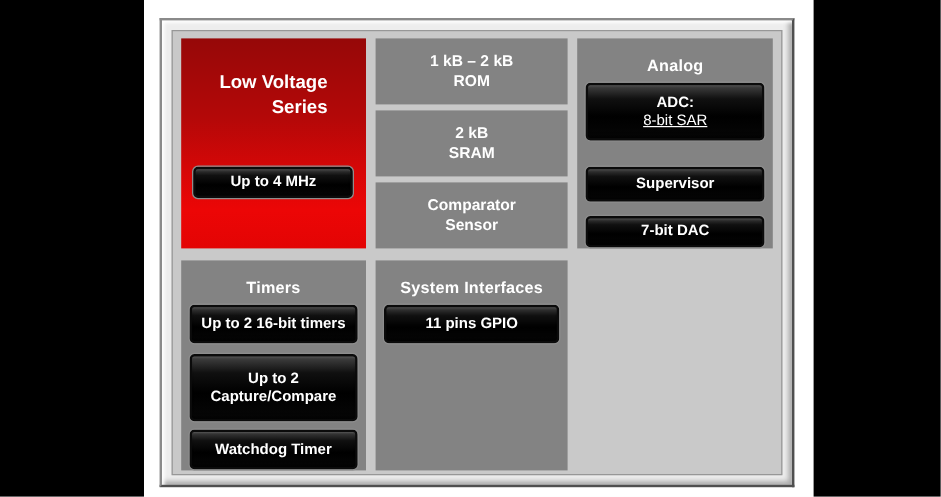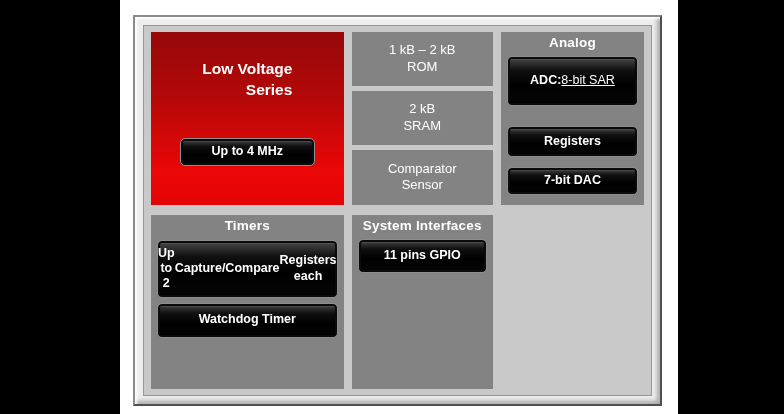--- a/index.html
+++ b/index.html
@@ -31,21 +31,21 @@
     display:grid;
     grid-template-columns: 157fr 164fr 166fr;
     grid-template-rows: 179fr 181fr;
     gap:10px 8px;
   }
 
   .panel { background:#838383; position:relative; }
 
   .panel-header {
     color:#ffffff; font-weight:bold; font-size:13.5px; text-align:center;
-    padding-top:3px; letter-spacing:.2px;
+    padding-top:15px; letter-spacing:.2px;
   }
 
   
   .panel-red {
     background: linear-gradient(180deg,#960808 0%, #b40808 38%, #d50707 62%, #ec0606 82%, #e30404 100%);
     display:flex; flex-direction:column; align-items:center;
   }
   .red-title {
     margin-top:27px; color:#ffffff; font-weight:bold; font-size:15.5px;
     line-height:1.35; text-align:right;
@@ -53,30 +53,30 @@
 
   
   .blk {
     color:#ffffff; font-weight:bold; font-size:12.5px; line-height:1.22;
     text-align:center;
     background: linear-gradient(180deg,#4a4a4a 0%, #101010 28%, #000000 58%, #070707 100%);
     border:1px solid #8d8d8d; border-radius:5px;
     box-shadow: inset 0 0 0 2px #0b0b0b,
                 inset 0 2px 2px rgba(255,255,255,.30),
                 inset 0 -3px 3px rgba(0,0,0,.95);
-    display:flex; flex-direction:row; align-items:center; justify-content:center;
+    display:flex; flex-direction:column; align-items:center; justify-content:center;
   }
   .fw-normal { font-weight:normal;text-decoration:underline; }
 
   
   .mem-col { display:flex; flex-direction:column; gap:5px; background:none; }
   .mem-box {
     flex:1 1 0; background:#838383;
     display:flex; flex-direction:column; align-items:center; justify-content:center;
-    color:#ffffff; font-weight:normal; font-size:13px; line-height:1.3; text-align:center;
+    color:#ffffff; font-weight:bold; font-size:13px; line-height:1.3; text-align:center;
   }
 
   .panel-body { padding:0 6px; display:flex; flex-direction:column; align-items:stretch; }
 
   
   .btn-mhz        { width:135px; height:28px; margin-top:37px; }
   .btn-adc        { height:50px; margin-top:6px; }
   .btn-comparator { height:31px; margin-top:20px; }
   .btn-dac        { height:28px; margin-top:10px; }
   .btn-row2-sm    { height:34px; margin-top:6px; }
@@ -121,33 +121,35 @@
           </div>
         </div>
 
         <div class="panel panel-body">
           <div class="panel-header">Analog</div>
           <div class="blk btn-adc">
             <div>ADC:</div>
             <div class="fw-normal">8-bit SAR</div>
           </div>
           <div class="blk btn-comparator">
-            <span>Registers</span>
+            <span>Supervisor</span>
           </div>
           <div class="blk btn-dac">
             <span>7-bit DAC</span>
           </div>
         </div>
 
         <div class="panel panel-body">
           <div class="panel-header">Timers</div>
+          <div class="blk btn-row2-sm">
+            <span>Up to 2 16-bit timers</span>
+          </div>
           <div class="blk btn-tall-3line">
             <div>Up to 2</div>
             <div>Capture/Compare</div>
-            <div>Registers each</div>
           </div>
           <div class="blk btn-watchdog">
             <span>Watchdog Timer</span>
           </div>
         </div>
 
 
         <div class="panel panel-body">
           <div class="panel-header">System Interfaces</div>
           <div class="blk btn-row2-sm">

